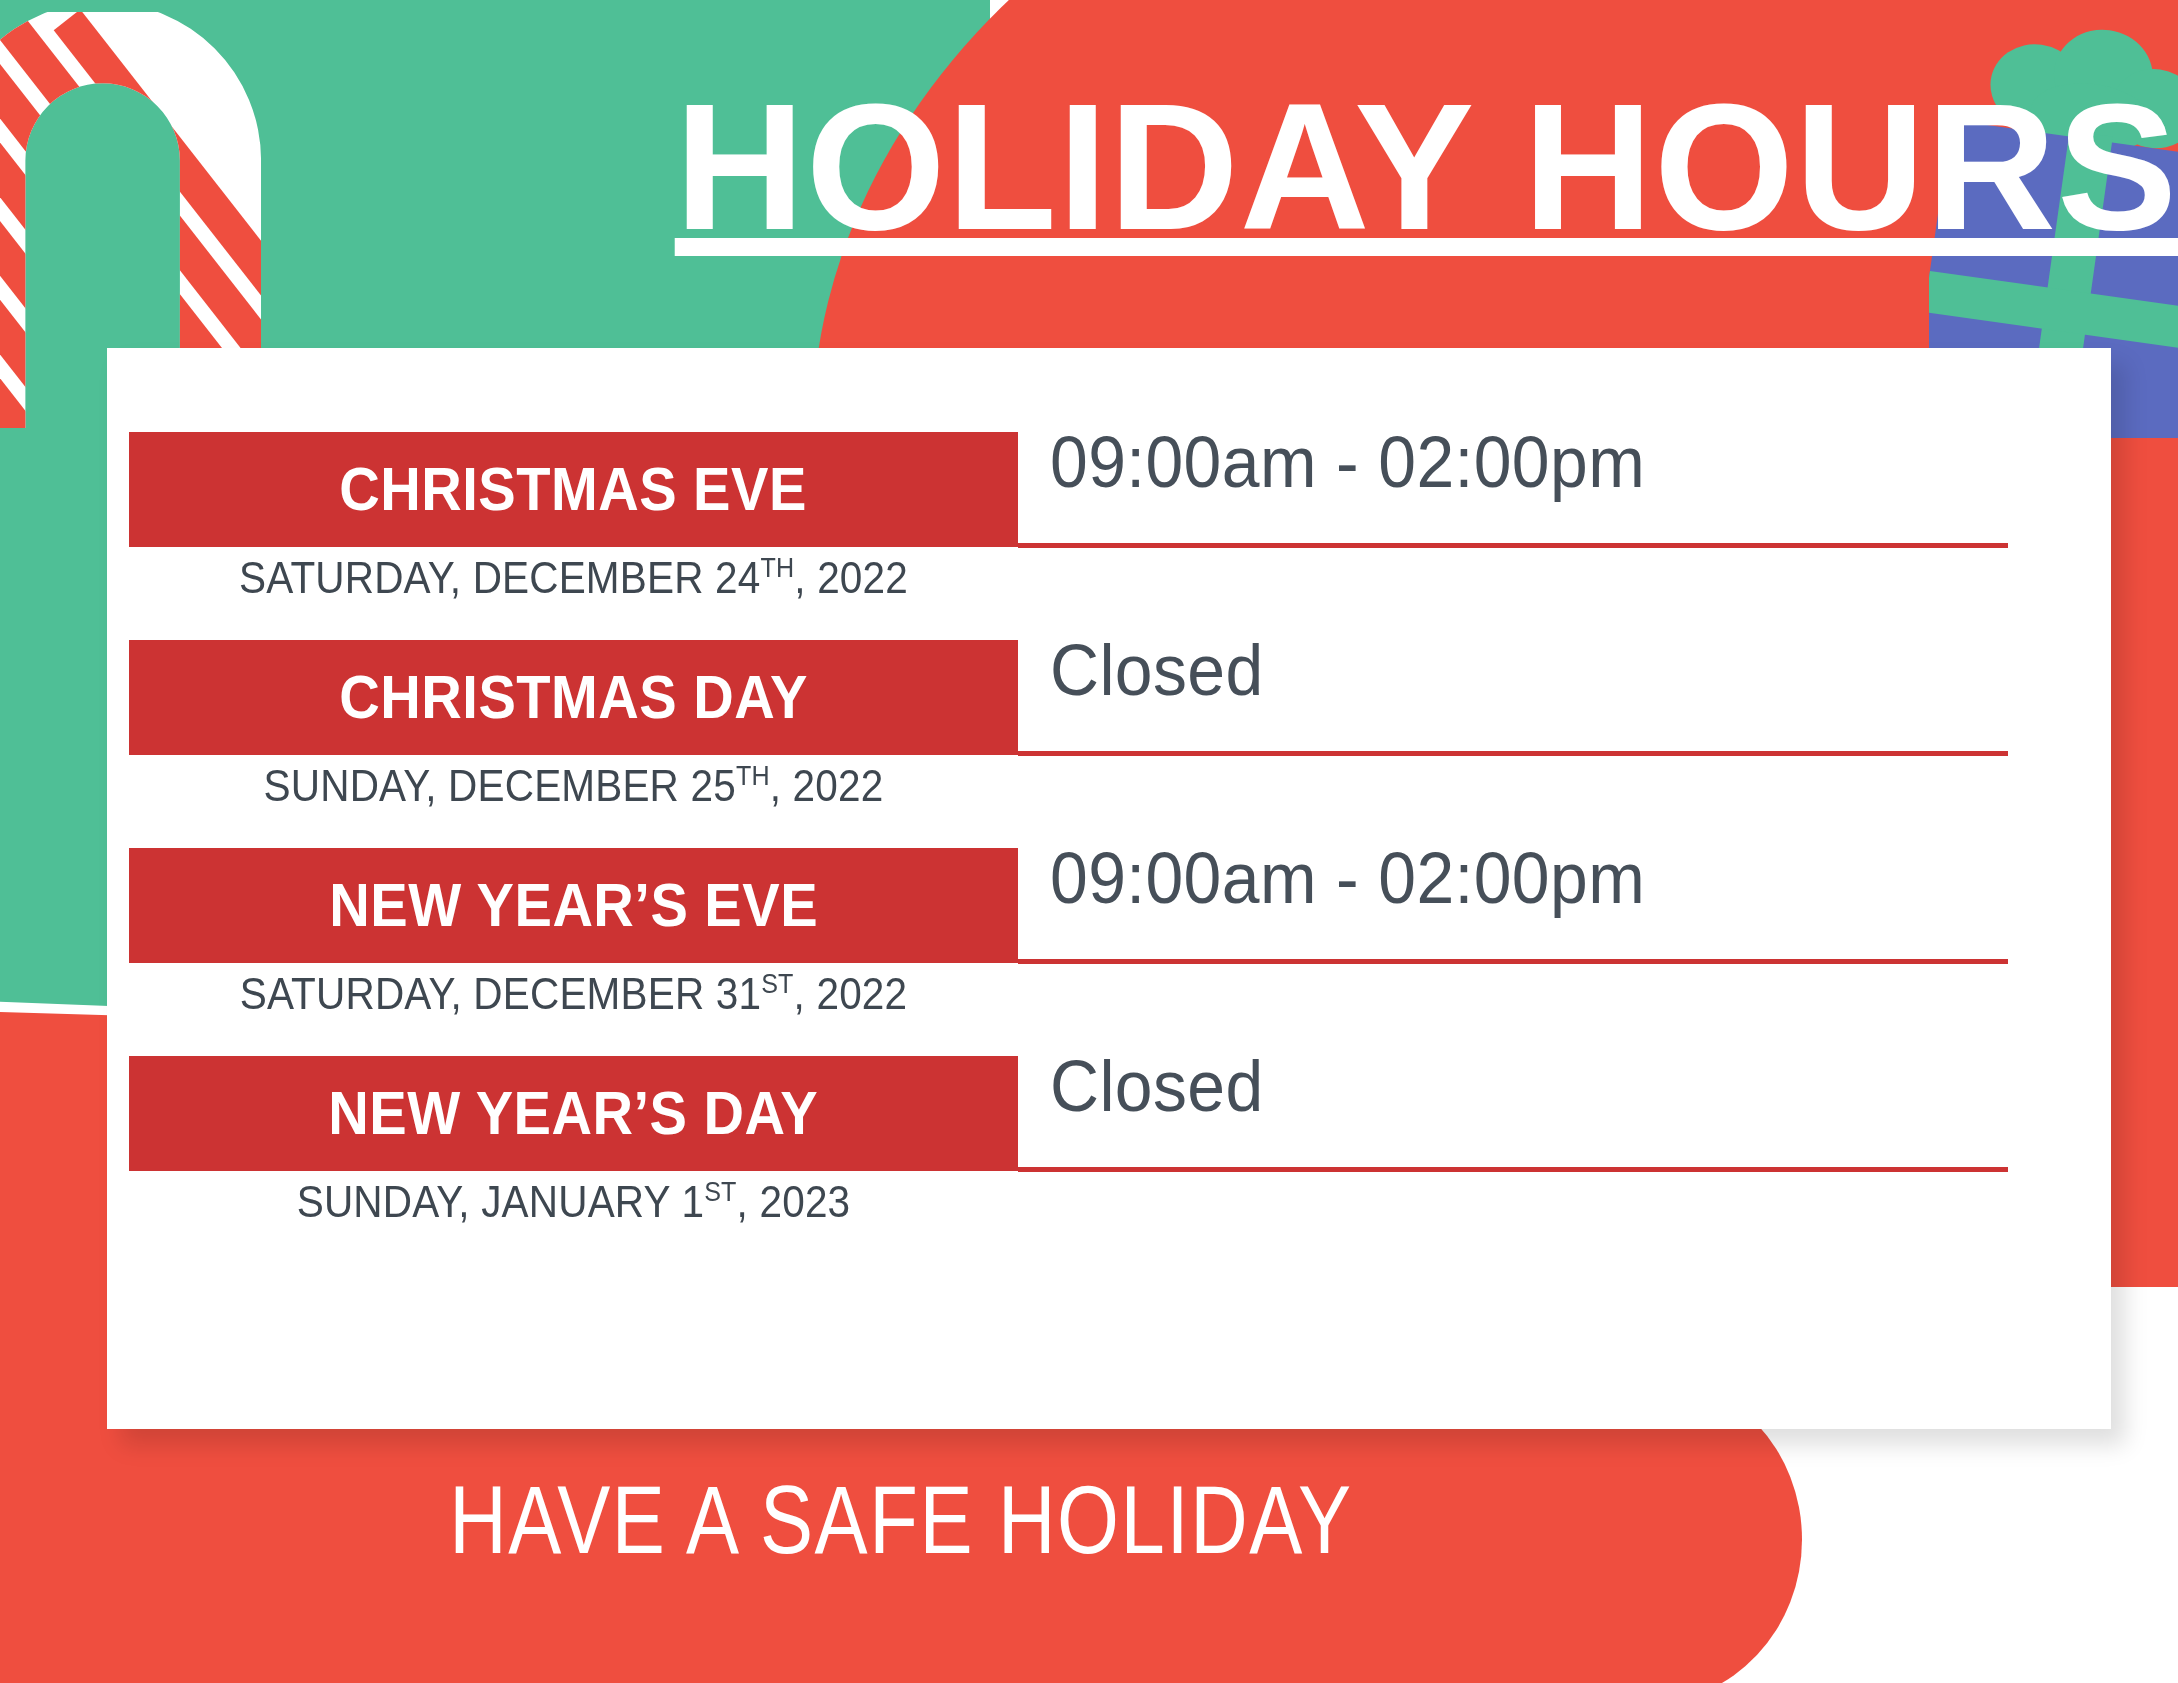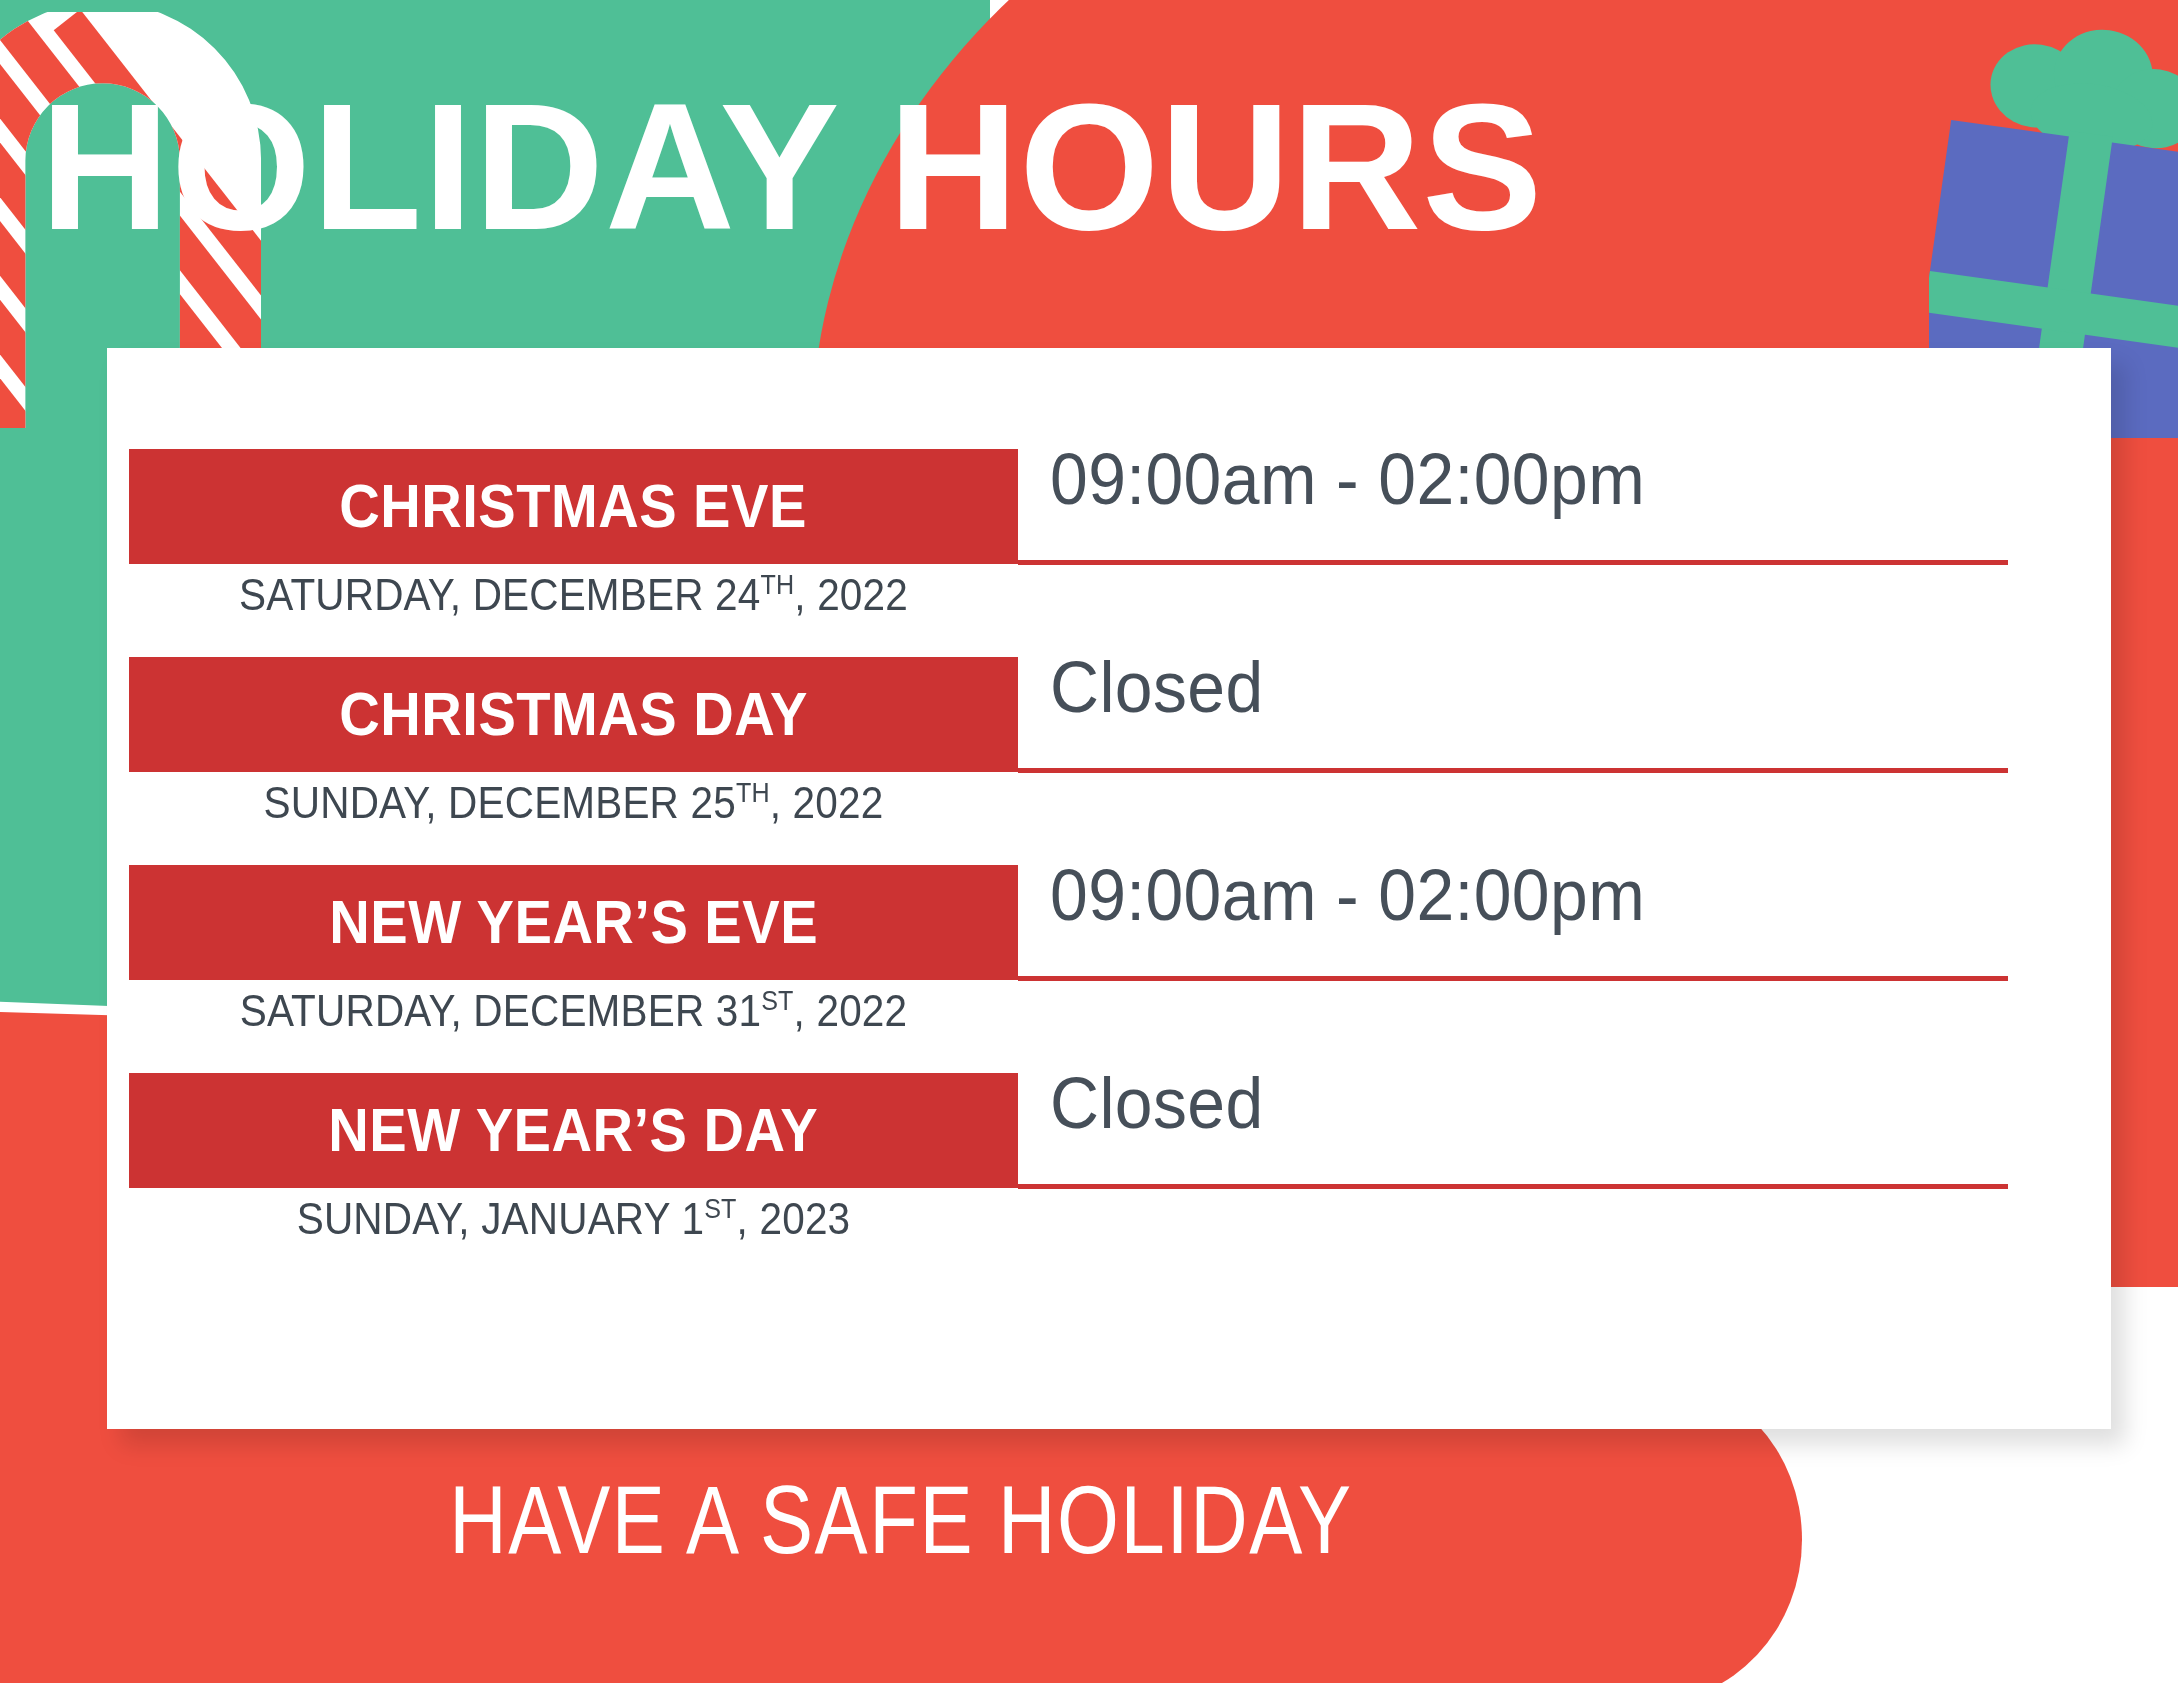--- a/index.html
+++ b/index.html
@@ -76,47 +76,48 @@
     left: 1929px; top: 22px;
     width: 297px; height: 416px;
     z-index: 4;
   }
 
   
   .title {
     position: absolute;
     left: 0; top: 77px;
     width: 2178px;
-    text-align: left;
+    text-align: right;
     z-index: 6;
     color: #ffffff;
     font-family: "Liberation Sans", sans-serif;
     font-weight: bold;
     font-size: 180px;
     letter-spacing: 1px;
     line-height: 1;
     white-space: nowrap;
     padding-left: 40px;
+    text-decoration: underline;
   }
 
   
   .card {
     position: absolute;
     left: 107px; top: 348px;
     width: 2004px; height: 1081px;
     background: #ffffff;
     box-shadow: 14px 16px 22px rgba(0,0,0,0.13);
     z-index: 5;
   }
 
   .rows {
     position: relative;
     width: 100%;
     height: 100%;
-    padding-top: 28px;
+    padding-top: 11px;
   }
 
   .row {
     position: relative;
     height: 208px;
     width: 100%;
   }
   .row:last-child { height: 214px; text-decoration: underline; }
 
   

